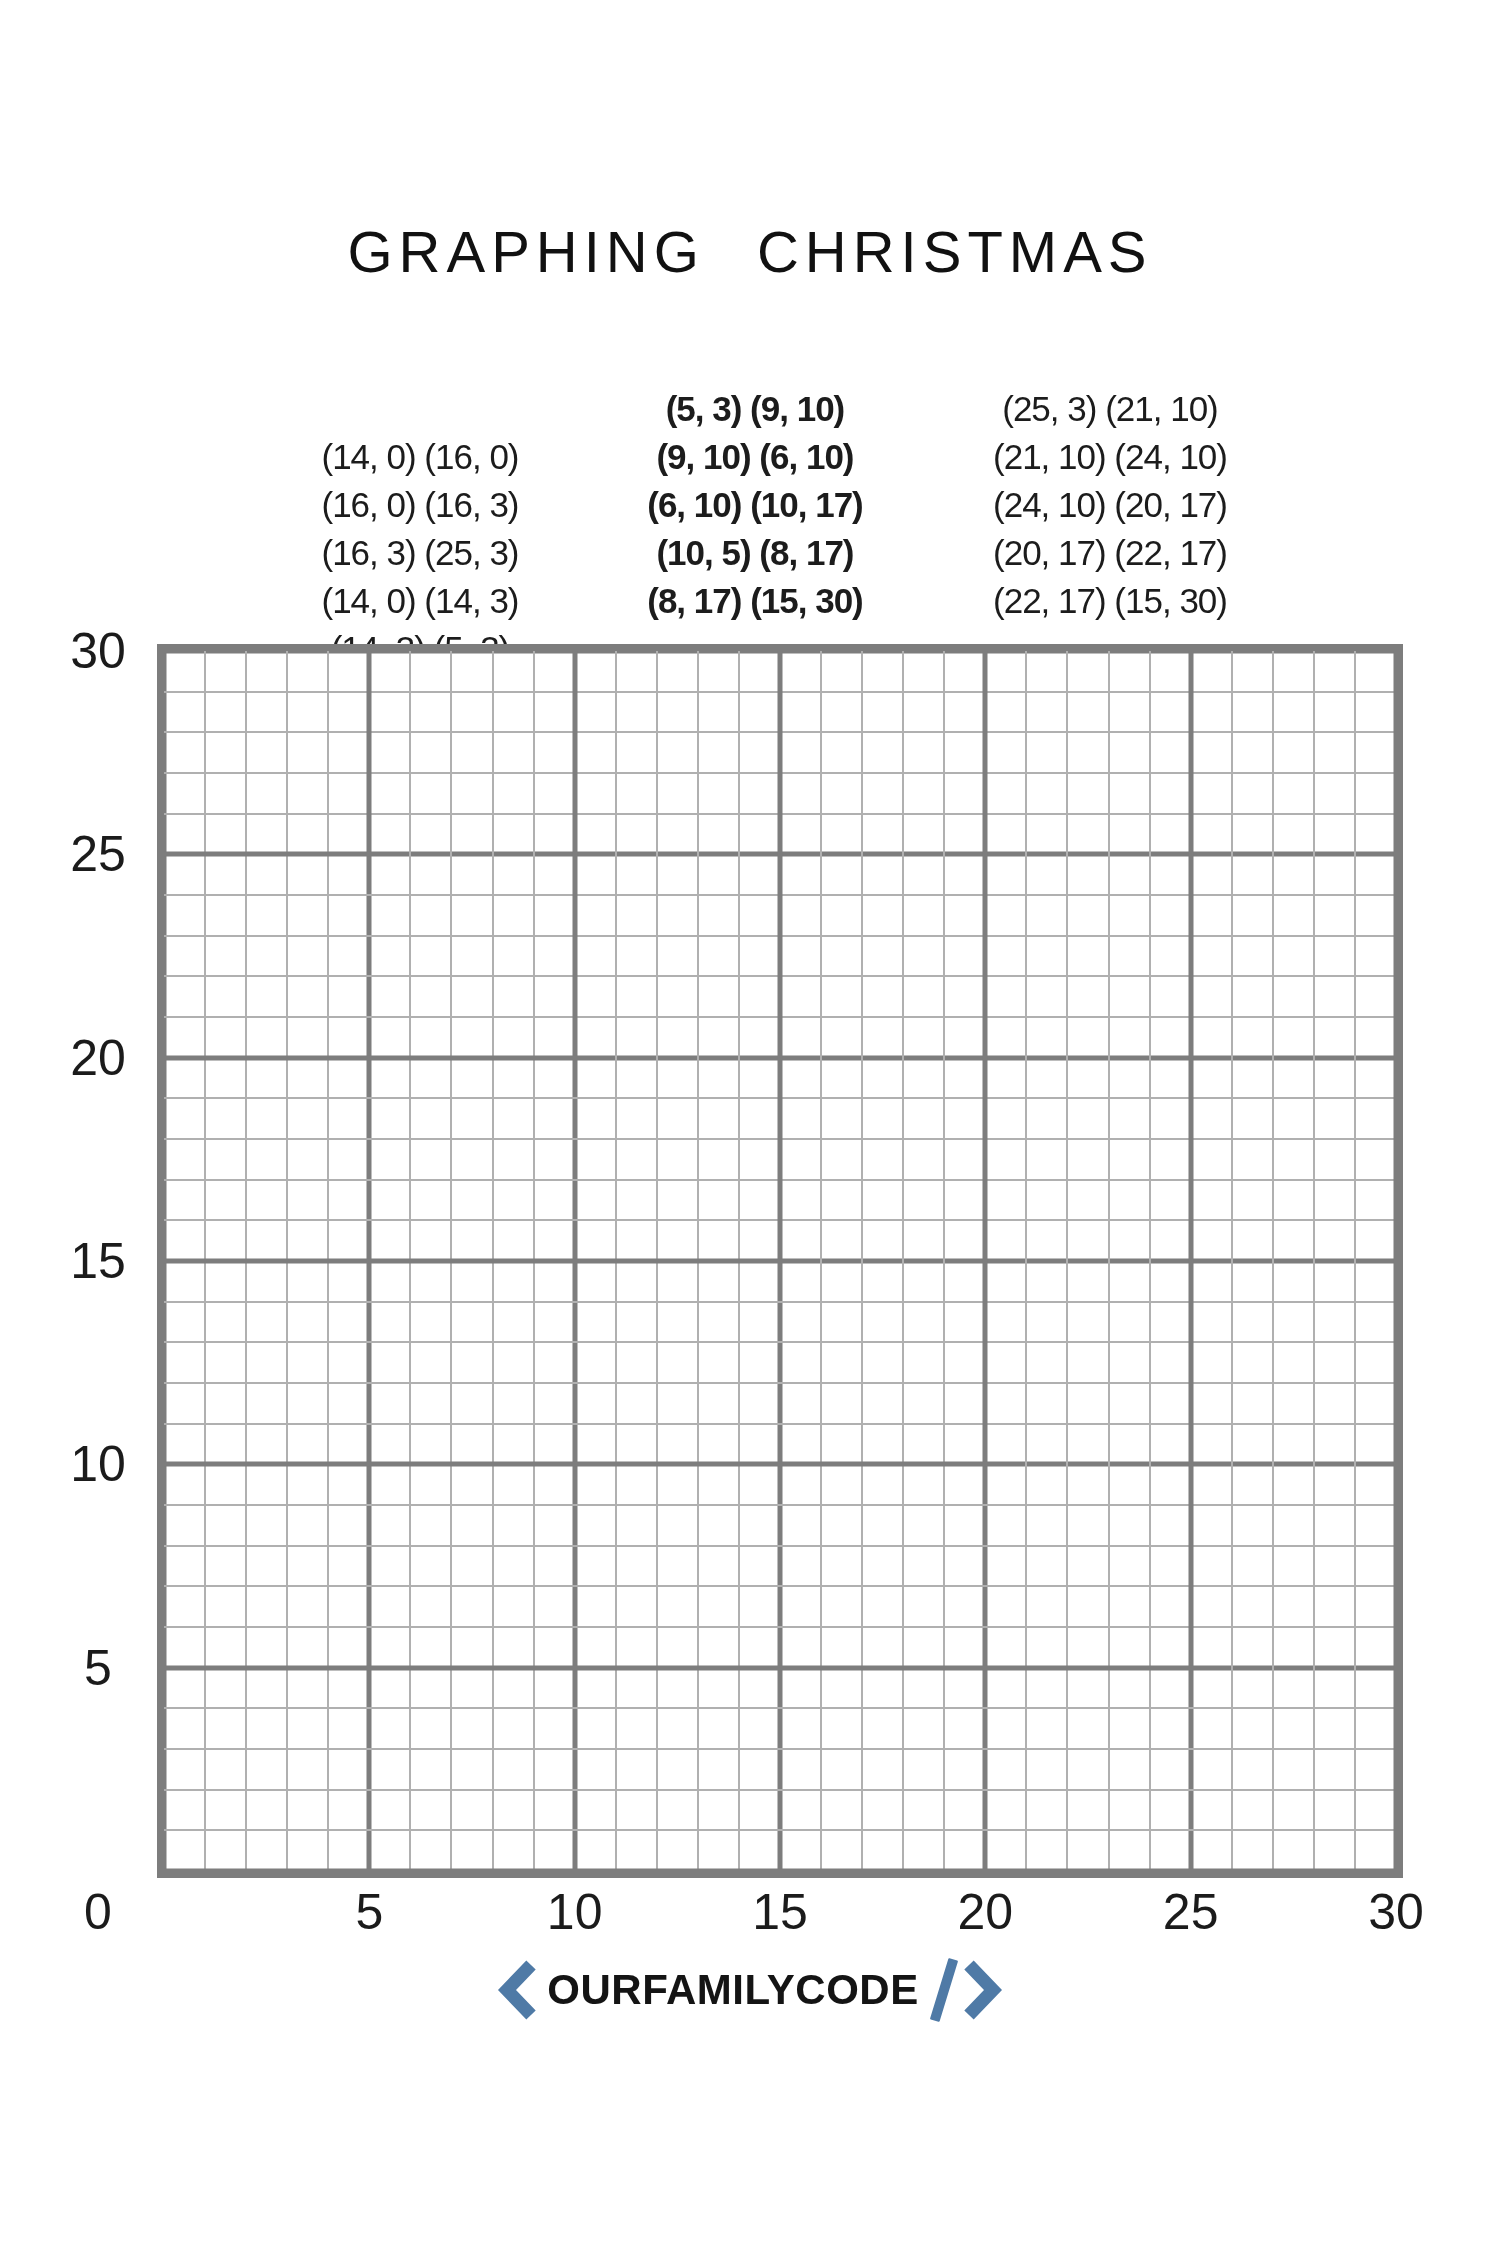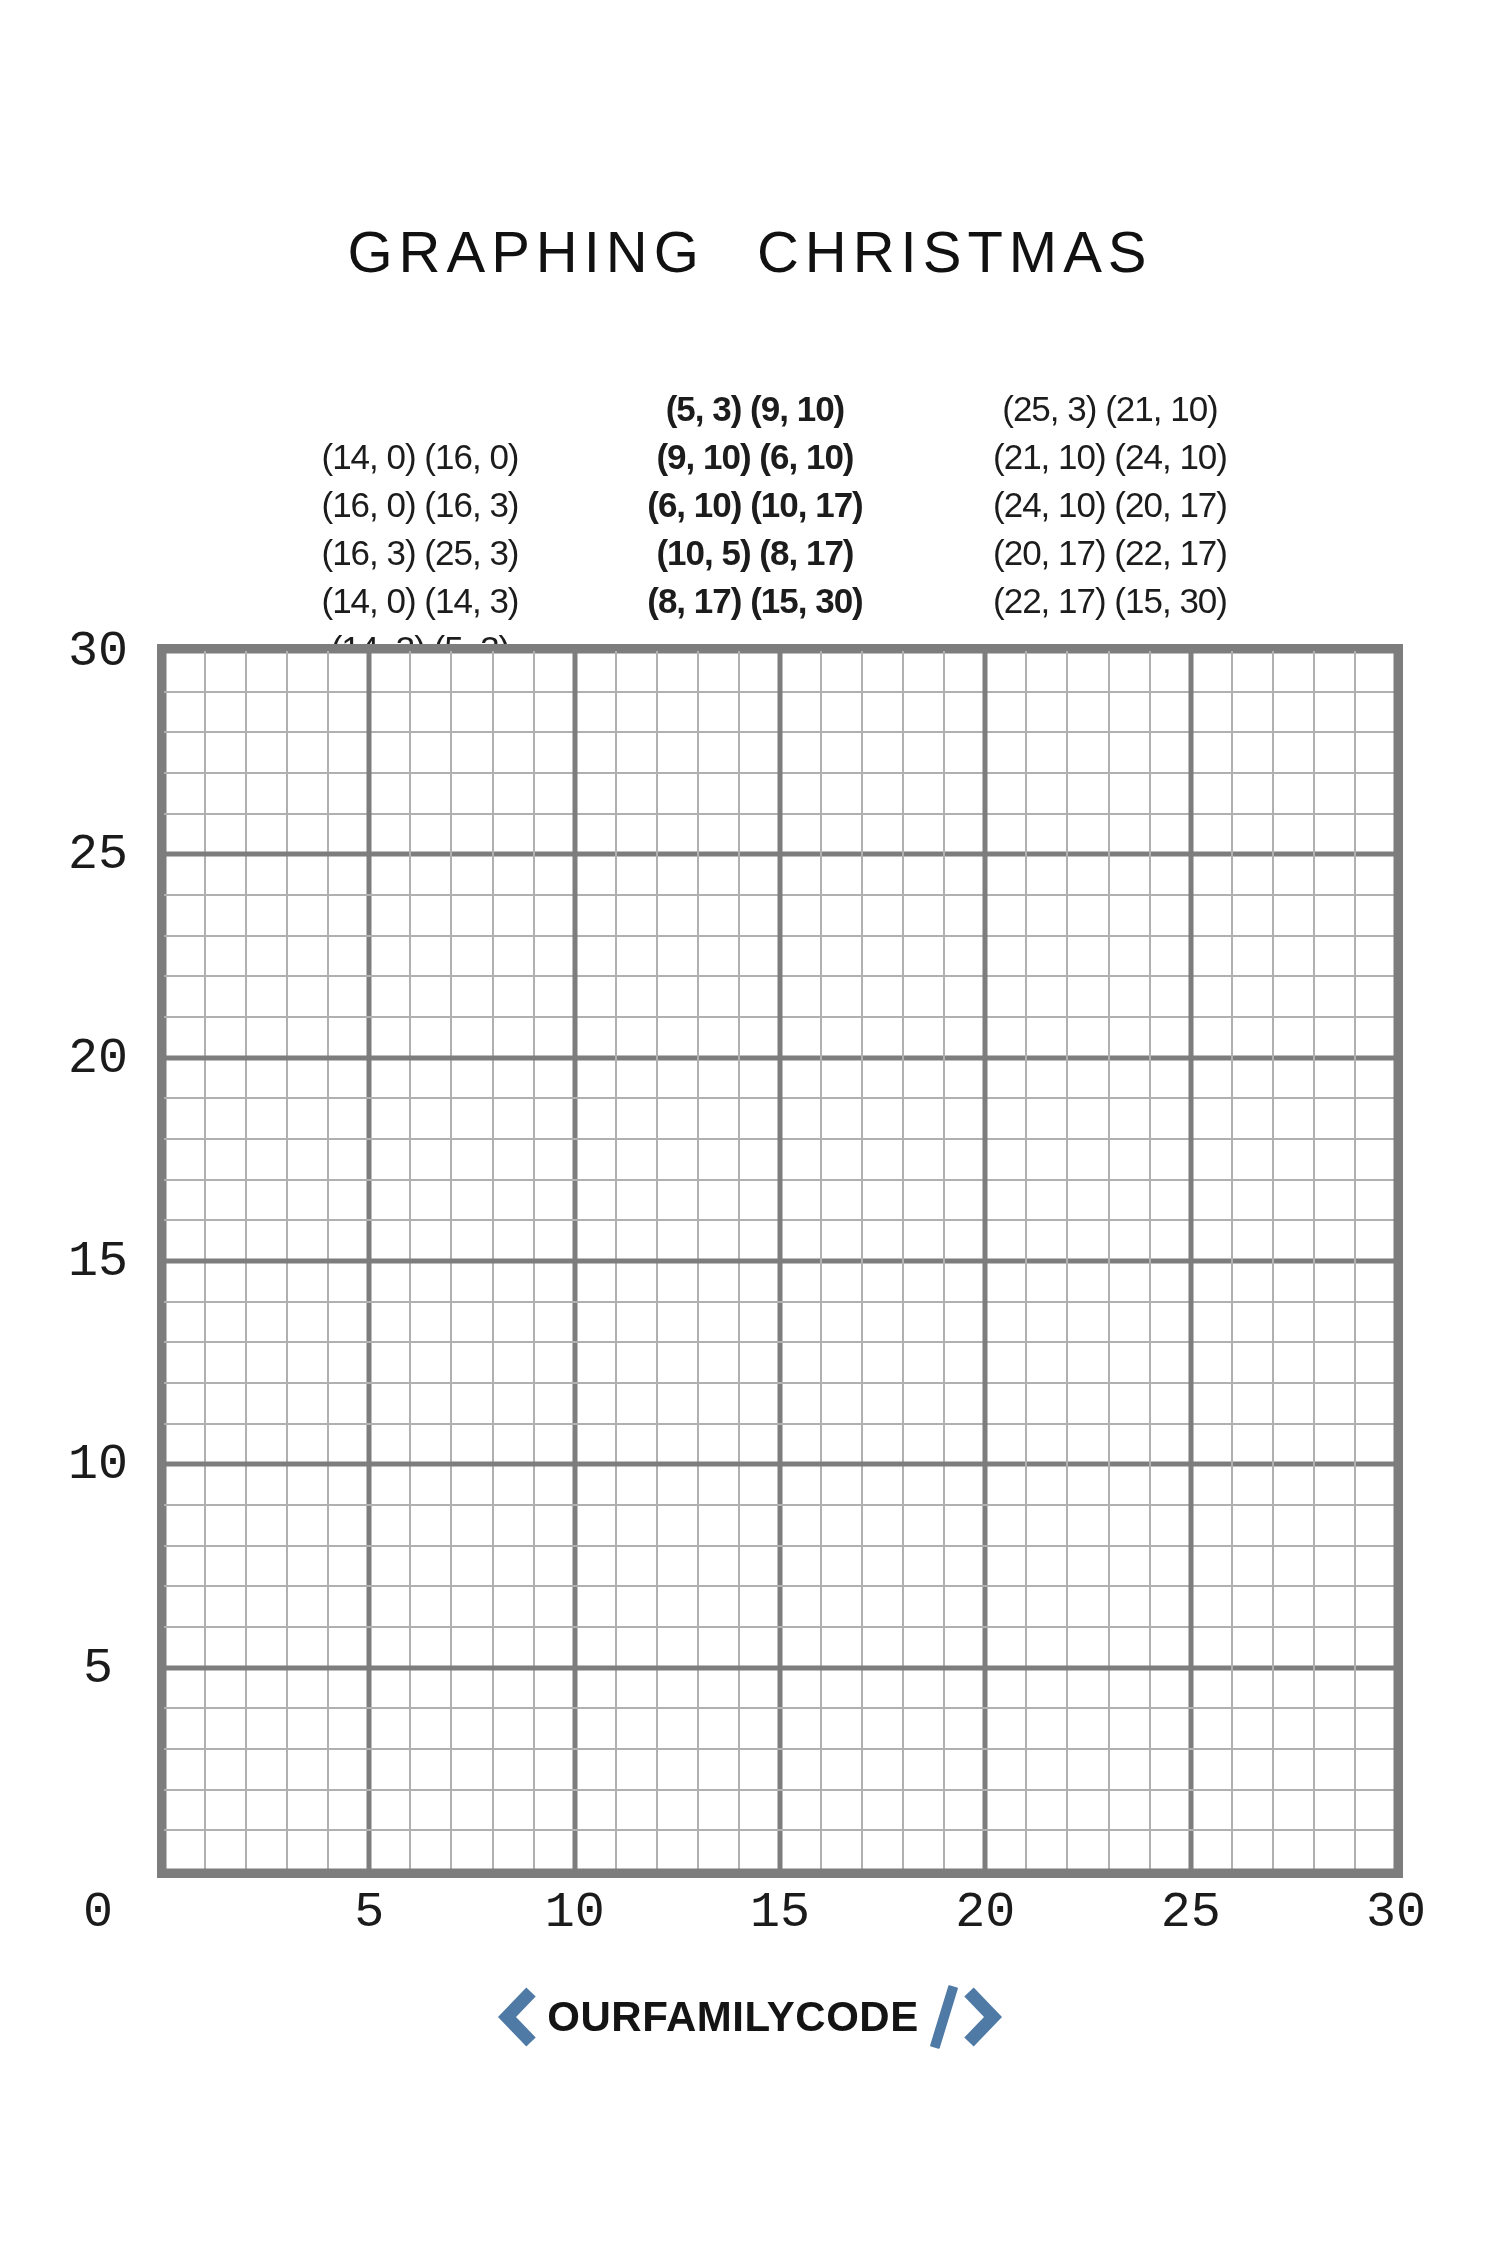--- a/index.html
+++ b/index.html
@@ -79,36 +79,34 @@
   .gh { left: 0; right: 0; height: 2px; transform: translateY(-50%); }
   .gv.maj { width: 5px; background: var(--grid-major); }
   .gh.maj { height: 5px; background: var(--grid-major); }
 
   .tick {
     position: absolute;
     transform: translate(-50%, -50%);
     font-size: 50px;
     color: #1b1b1b;
     white-space: nowrap;
-    font-family: Liberation Mono, monospace;
   }
   .tick-x { top: 1912px; }
   .tick-y { left: 98px; }
   .tick-origin { left: 98px; top: 1912px; }
 
   .logo {
     position: absolute;
     top: 1958px;
     left: 0;
     width: 100%;
     display: flex;
     justify-content: center;
     align-items: center;
     gap: 10px;
-    margin-top: 27px;
   }
   .logo-text {
     font-size: 42px;
     font-weight: 700;
     letter-spacing: 0.5px;
     color: #141414;
   }
   .logo-slash {
     width: 10px;
     height: 64px;

